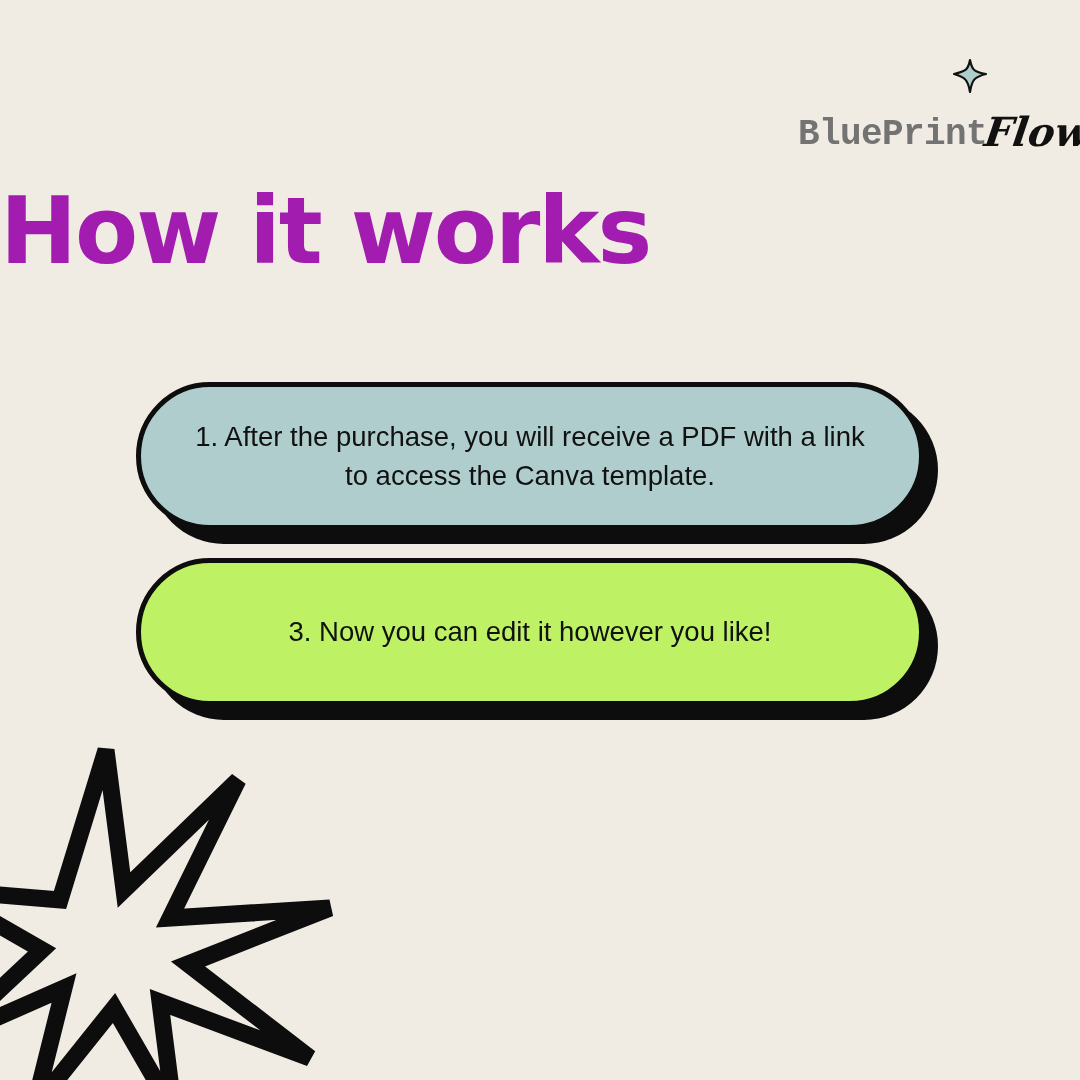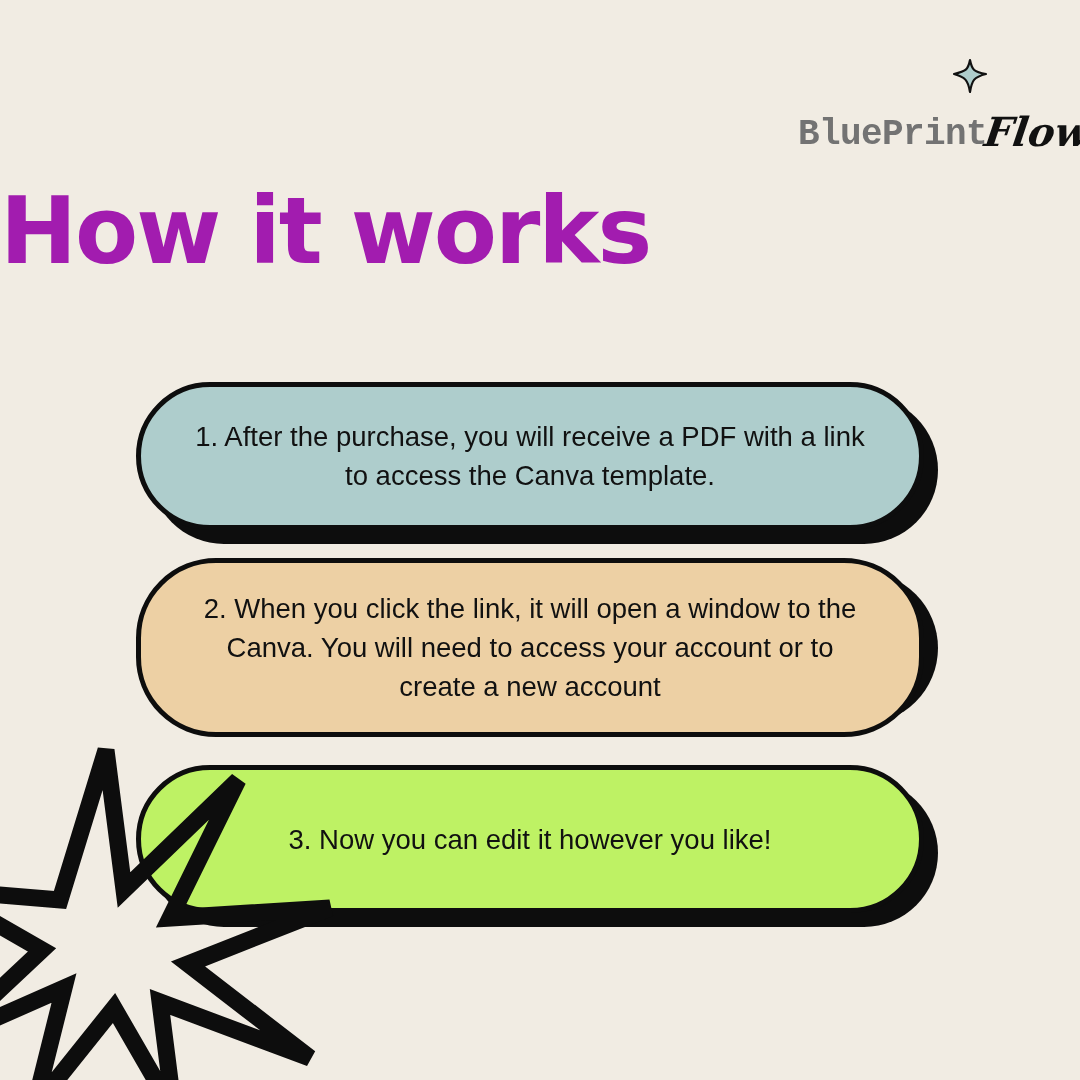--- a/index.html
+++ b/index.html
@@ -143,26 +143,20 @@
 
 <div class="steps">
 
   <div class="step-wrap step-1">
     <div class="step-shadow"></div>
     <div class="step-card">
       <span>1. After the purchase, you will receive a PDF with a link to access the Canva template.</span>
     </div>
   </div>
 
-  <div class="step-wrap step-2">
-    <div class="step-shadow"></div>
-    <div class="step-card">
-      <span>2. When you click the link, it will open a window  to the Canva. You will need to access your account or to create a new account</span>
-    </div>
-  </div>
 
   <div class="step-wrap step-3">
     <div class="step-shadow"></div>
     <div class="step-card">
       <span>3. Now you can edit it however you like!</span>
     </div>
   </div>
 
 </div>
 

